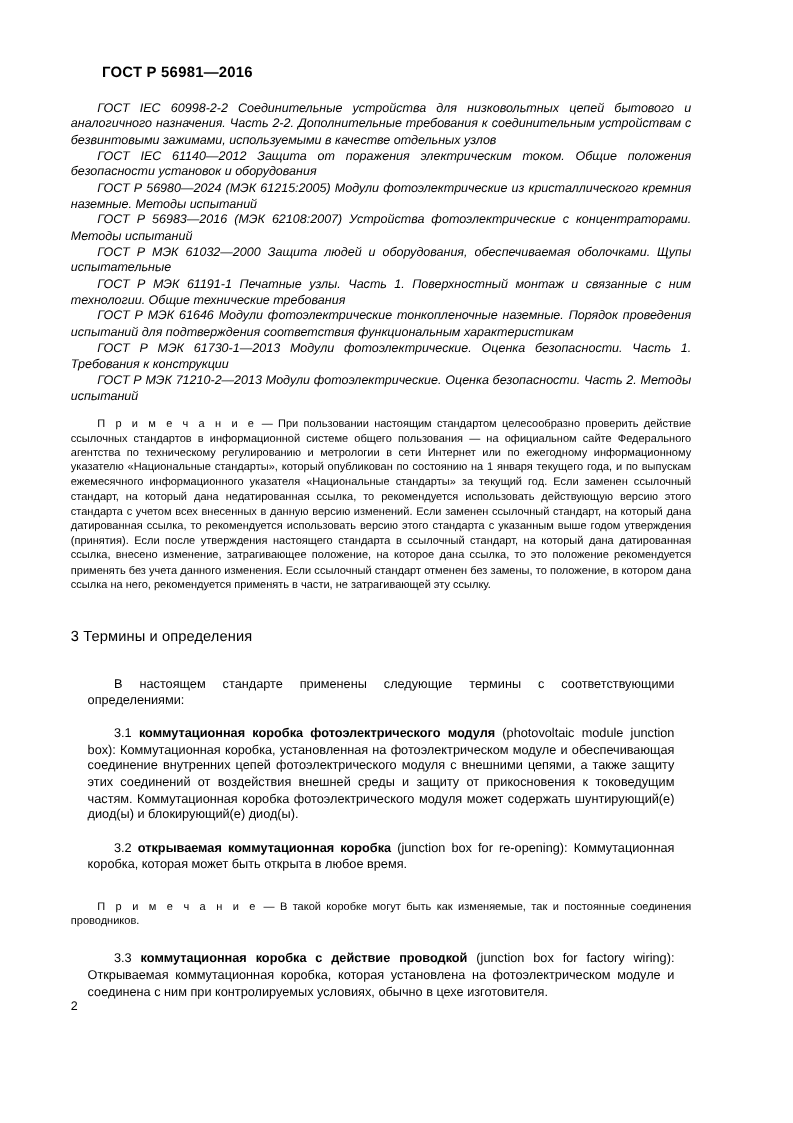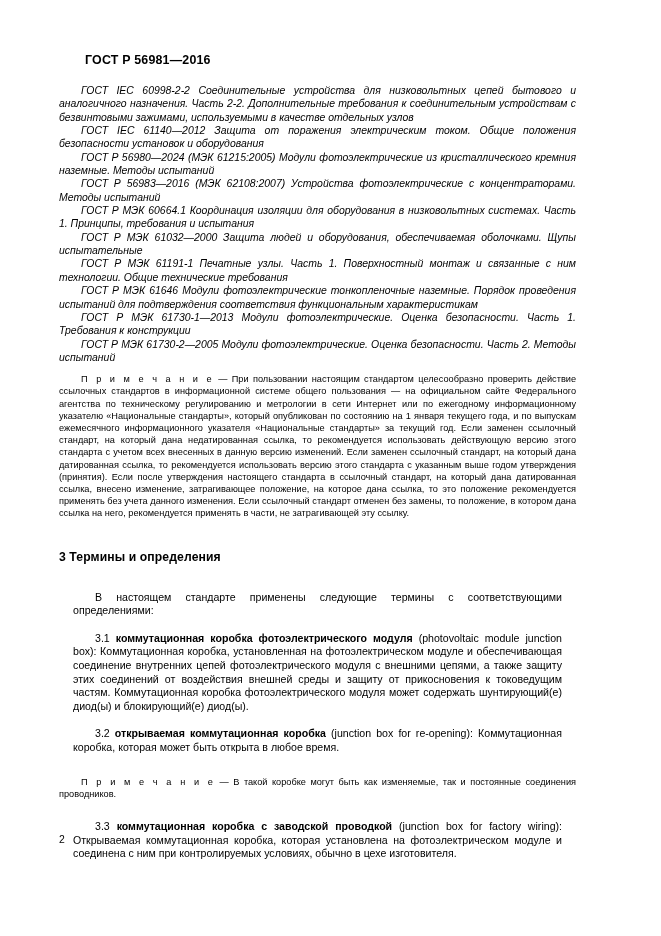--- a/index.html
+++ b/index.html
@@ -72,21 +72,21 @@
   .note-lead {
     letter-spacing: 2.1px;
   }
   .note-dash {
     letter-spacing: 0;
   }
 
   
   .section-heading {
     font-size: 12.2px;
-    font-weight: bold;
+    font-weight: normal;
     margin: 0;
     padding: 0;
     letter-spacing: 0.1px;
   }
   .heading-gap-top { height: 30px; }
   .heading-gap-bottom { height: 13px; }
 
   
   .body-text {
     font-size: 10.6px;
@@ -123,43 +123,42 @@
 
   <div class="running-header">ГОСТ Р 56981—2016</div>
 
   <div class="content">
 
     <div class="ref-list">
       <p class="ref-item">ГОСТ IEC 60998-2-2 Соединительные устройства для низковольтных цепей бытового и аналогичного назначения. Часть 2-2. Дополнительные требования к соединительным устройствам с безвинтовыми зажимами, используемыми в качестве отдельных узлов</p>
       <p class="ref-item">ГОСТ IEC 61140—2012 Защита от поражения электрическим током. Общие положения безопасности установок и оборудования</p>
       <p class="ref-item">ГОСТ Р 56980—2024 (МЭК 61215:2005) Модули фотоэлектрические из кристаллического кремния наземные. Методы испытаний</p>
       <p class="ref-item">ГОСТ Р 56983—2016 (МЭК 62108:2007) Устройства фотоэлектрические с концентраторами. Методы испытаний</p>
-      <p class="ref-item">ГОСТ Р МЭК 60664.1 Координация изоляции для оборудования в низковольтных системах. Часть 1. Принципы, требования и испытания</p>
       <p class="ref-item">ГОСТ Р МЭК 61032—2000 Защита людей и оборудования, обеспечиваемая оболочками. Щупы испытательные</p>
       <p class="ref-item">ГОСТ Р МЭК 61191-1 Печатные узлы. Часть 1. Поверхностный монтаж и связанные с ним технологии. Общие технические требования</p>
       <p class="ref-item">ГОСТ Р МЭК 61646 Модули фотоэлектрические тонкопленочные наземные. Порядок проведения испытаний для подтверждения соответствия функциональным характеристикам</p>
       <p class="ref-item">ГОСТ Р МЭК 61730-1—2013 Модули фотоэлектрические. Оценка безопасности. Часть 1. Требования к конструкции</p>
-      <p class="ref-item">ГОСТ Р МЭК 61730-2—2005 Модули фотоэлектрические. Оценка безопасности. Часть 2. Методы испытаний</p>
+      <p class="ref-item">ГОСТ Р МЭК 71210-2—2013 Модули фотоэлектрические. Оценка безопасности. Часть 2. Методы испытаний</p>
     </div>
 
     <p class="note note-main"><span class="note-lead">П р и м е ч а н и е</span><span class="note-dash"> —  </span><span>При пользовании настоящим стандартом целесообразно проверить действие ссылочных стандартов в информационной системе общего пользования — на официальном сайте Федерального агентства по техническому регулированию и метрологии в сети Интернет или по ежегодному информационному указателю «Национальные стандарты», который опубликован по состоянию на 1 января текущего года, и по выпускам ежемесячного информационного указателя «Национальные стандарты» за текущий год. Если заменен ссылочный стандарт, на который дана недатированная ссылка, то рекомендуется использовать действующую версию этого стандарта с учетом всех внесенных в данную версию изменений. Если заменен ссылочный стандарт, на который дана датированная ссылка, то рекомендуется использовать версию этого стандарта с указанным выше годом утверждения (принятия). Если после утверждения настоящего стандарта в ссылочный стандарт, на который дана датированная ссылка, внесено изменение, затрагивающее положение, на которое дана ссылка, то это положение рекомендуется применять без учета данного изменения. Если ссылочный стандарт отменен без замены, то положение, в котором дана ссылка на него, рекомендуется применять в части, не затрагивающей эту ссылку.</span></p>
 
     <div class="heading-gap-top"></div>
 
     <h2 class="section-heading">3 Термины и определения</h2>
 
     <div class="heading-gap-bottom"></div>
 
     <p class="body-text">В настоящем стандарте применены следующие термины с соответствующими определениями:</p>
 
     <p class="body-text"><span class="term-number">3.1</span><span> </span><span class="term-bold">коммутационная коробка фотоэлектрического модуля</span><span> (photovoltaic module junction box): </span><span>Коммутационная коробка, установленная на фотоэлектрическом модуле и обеспечивающая соединение внутренних цепей фотоэлектрического модуля с внешними цепями, а также защиту этих соединений от воздействия внешней среды и защиту от прикосновения к токоведущим частям. Коммутационная коробка фотоэлектрического модуля может содержать шунтирующий(е) диод(ы) и блокирующий(е) диод(ы).</span></p>
 
     <p class="body-text"><span class="term-number">3.2</span><span> </span><span class="term-bold">открываемая коммутационная коробка</span><span> (junction box for re-opening): </span><span>Коммутационная коробка, которая может быть открыта в любое время.</span></p>
 
     <p class="note-inline"><span class="note-lead">П р и м е ч а н и е</span><span class="note-dash"> —  </span><span>В такой коробке могут быть как изменяемые, так и постоянные соединения проводников.</span></p>
 
-    <p class="body-text"><span class="term-number">3.3</span><span> </span><span class="term-bold">коммутационная коробка с заводской проводкой</span><span> (junction box for factory wiring): </span><span>Открываемая коммутационная коробка, которая установлена на фотоэлектрическом модуле и соединена с ним при контролируемых условиях, обычно в цехе изготовителя.</span></p>
+    <p class="body-text"><span class="term-number">3.3</span><span> </span><span class="term-bold">коммутационная коробка с действие проводкой</span><span> (junction box for factory wiring): </span><span>Открываемая коммутационная коробка, которая установлена на фотоэлектрическом модуле и соединена с ним при контролируемых условиях, обычно в цехе изготовителя.</span></p>
 
   </div>
 
   <div class="folio">2</div>
 
 </div>
 
 </body></html>

